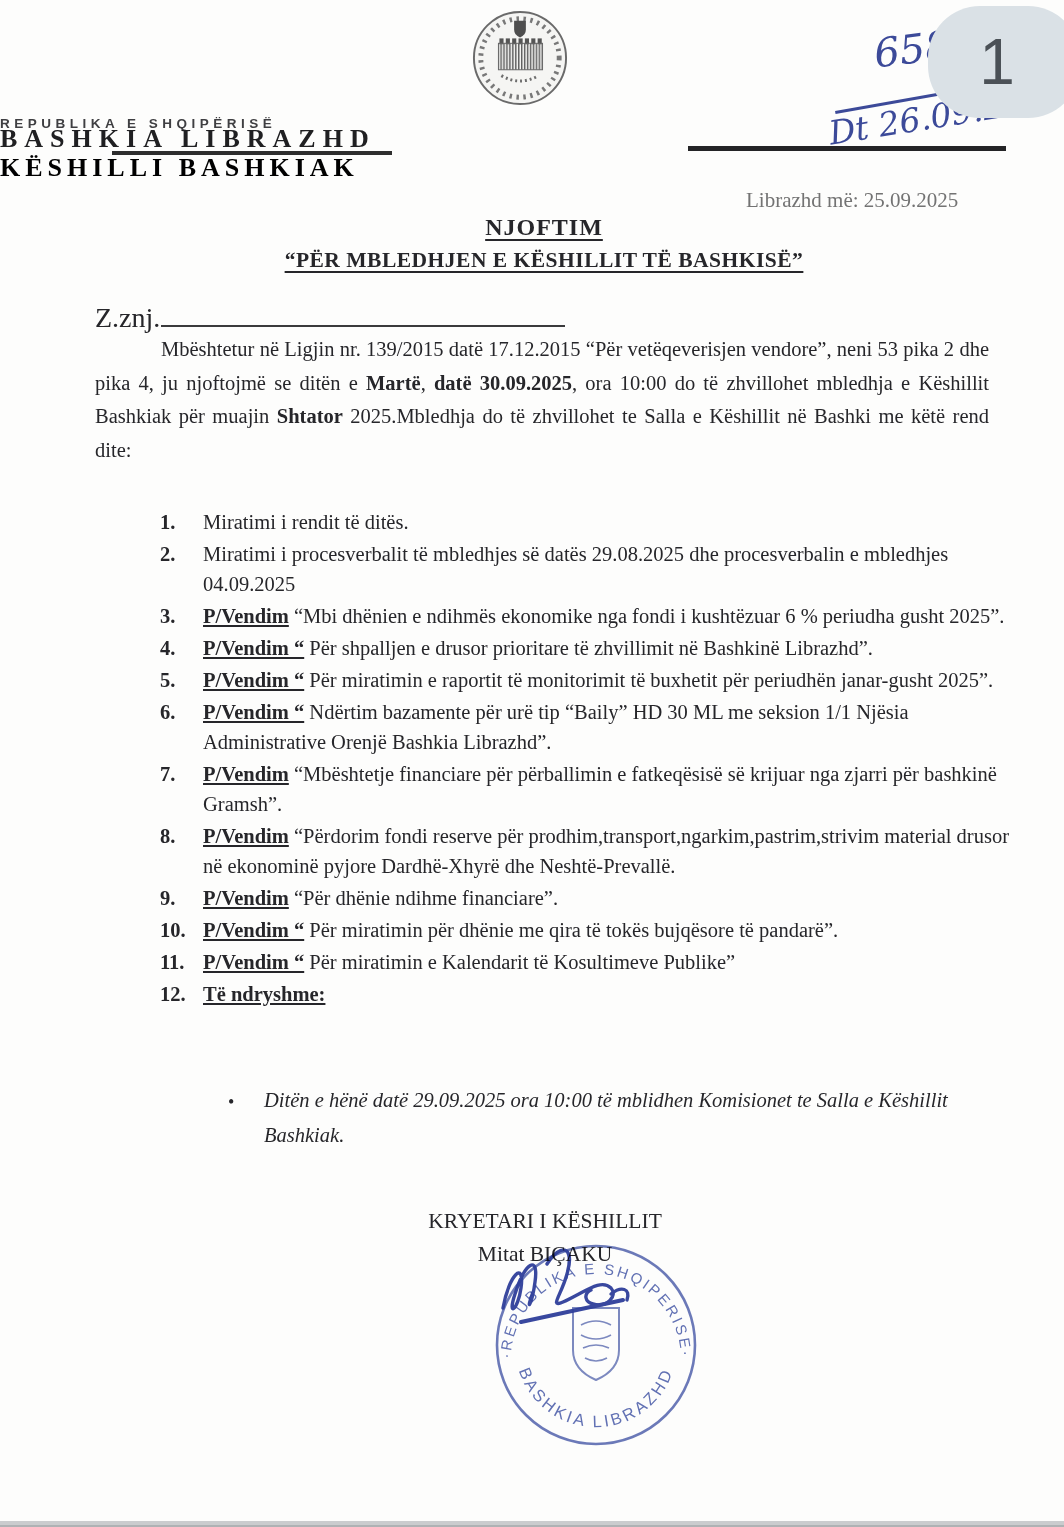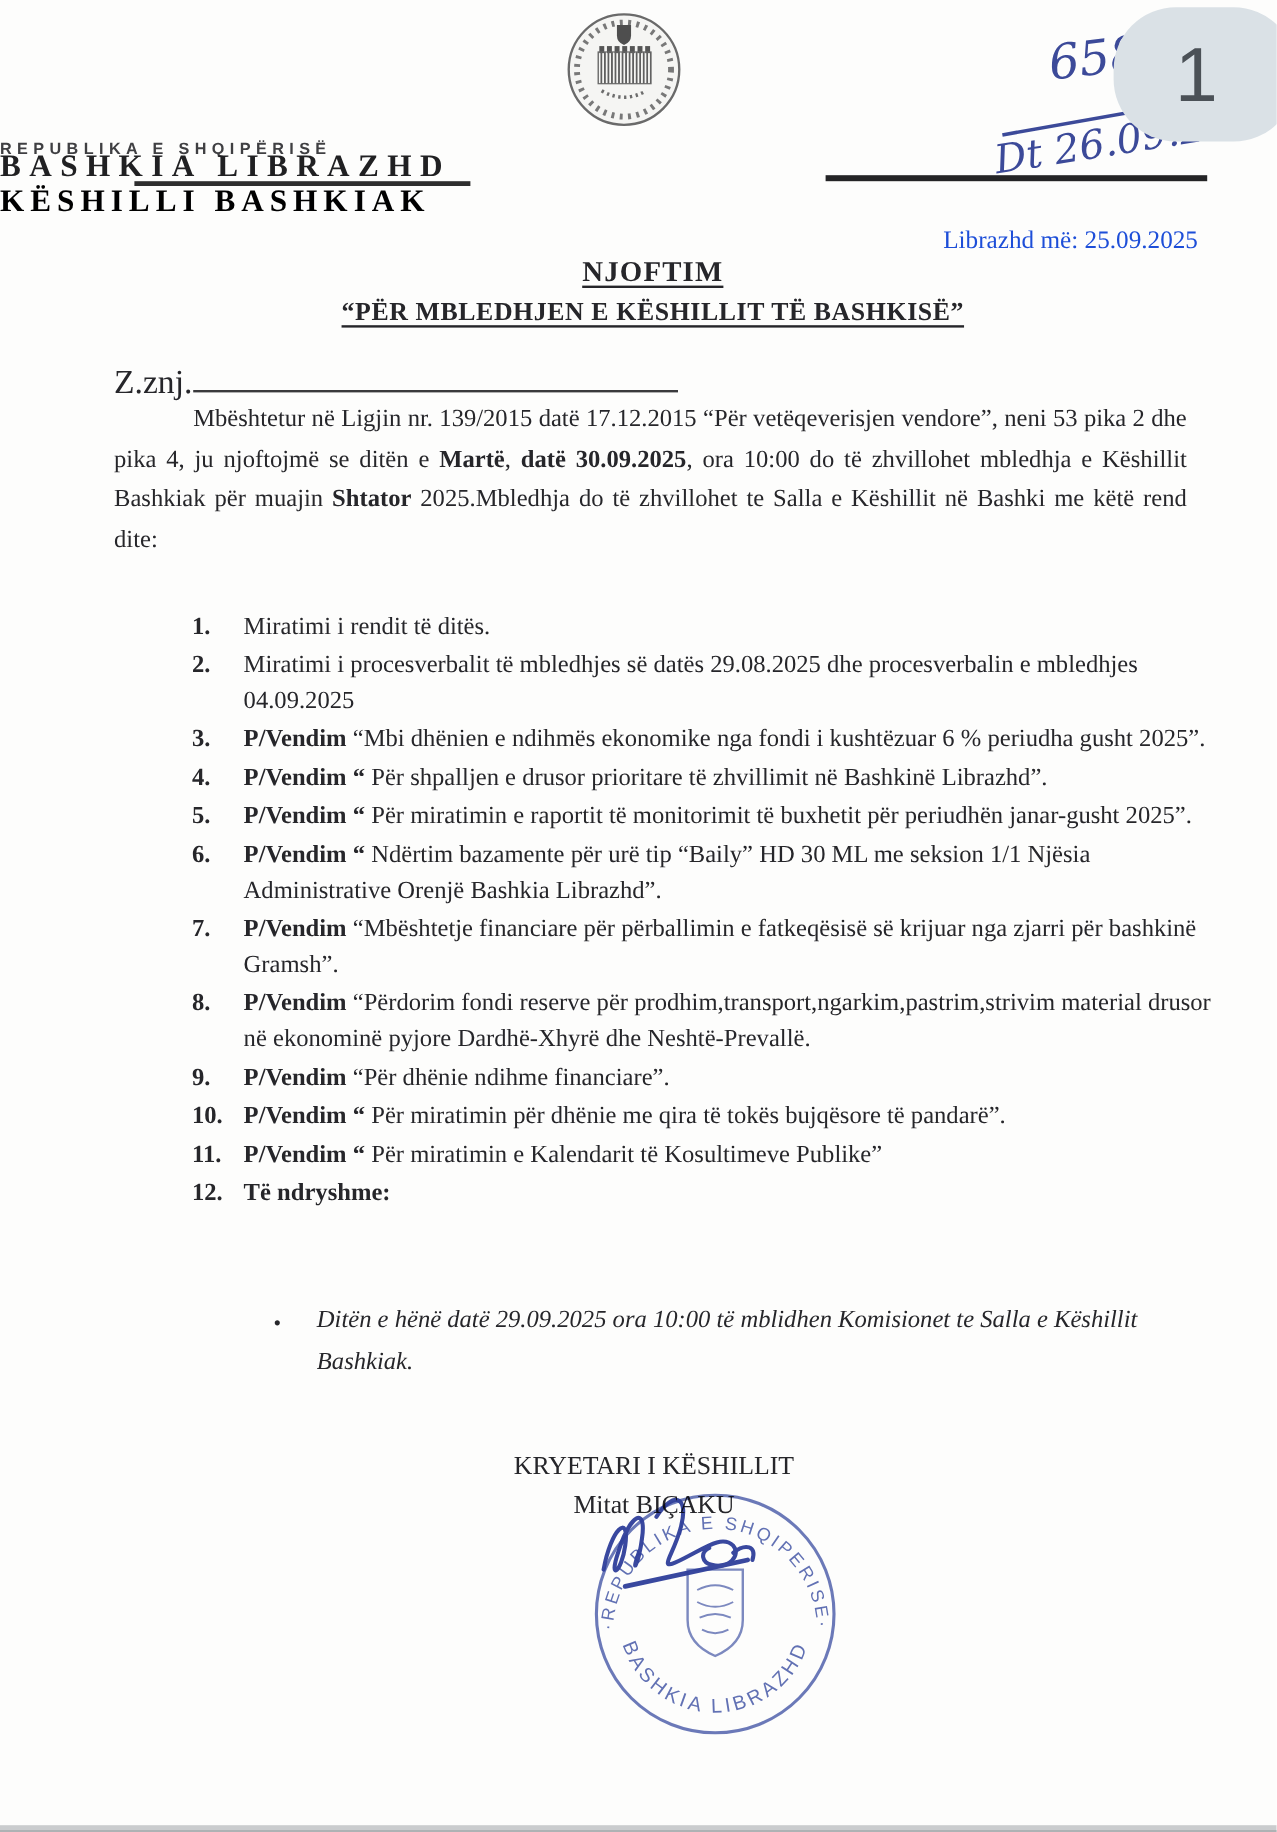--- a/index.html
+++ b/index.html
@@ -36,21 +36,21 @@
     position:absolute; left:928px; top:6px; width:152px; height:112px;
     background:#dae1e6; border-radius:52px; z-index:5;
     display:flex; align-items:center; justify-content:center;
   }
   .page-badge span {
     font-family:"Liberation Sans", sans-serif; font-size:64px; color:#4b5157;
     margin-right:14px;
   }
 
   
-  .dateline { position:absolute; top:188px; left:746px; width:242px; font-size:21px; color:#1d4ed8;margin-left:40px; }
+  .dateline { position:absolute; top:188px; left:746px; width:242px; font-size:21px; color:#737373; }
   .doc-title {
     position:absolute; top:214px; left:24px; width:1040px; text-align:center;
     font-size:24px; font-weight:bold; letter-spacing:1px;
   }
   .doc-subtitle {
     position:absolute; top:248px; left:24px; width:1040px; text-align:center;
     font-size:21.5px; font-weight:bold; letter-spacing:0.5px;
   }
   .underlined { text-decoration:underline; text-decoration-thickness:2px; text-underline-offset:4px; }
 
@@ -59,21 +59,21 @@
 
   .intro {
     position:absolute; top:333px; left:95px; width:894px;
     font-size:20.5px; line-height:33.5px; text-align:justify; text-indent:66px;
   }
 
   .agenda { position:absolute; top:507px; left:160px; width:850px; font-size:20.5px; line-height:30px; }
   .agenda-item { display:flex; margin-bottom:2px; }
   .agenda-item .num { flex:0 0 43px; font-weight:bold; }
   .agenda-item .body { flex:1; }
-  .agenda-item .body b { font-weight:bold; }
+  .agenda-item .body b { font-weight:bold;text-decoration:underline; }
 
   .note {
     position:absolute; top:1083px; left:228px; width:792px;
     display:flex; font-style:italic; font-size:20.5px; line-height:35px;
   }
   .note .marker { flex:0 0 36px; font-style:normal; font-size:18px; padding-top:2px; }
 
   .signature-block { position:absolute; top:1205px; left:385px; width:320px; text-align:center; font-size:21.5px; line-height:33px; }
 
   

